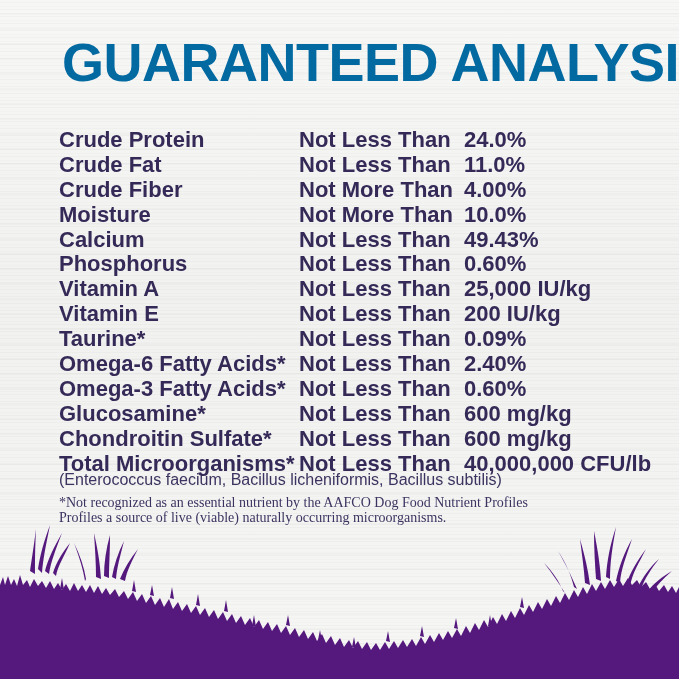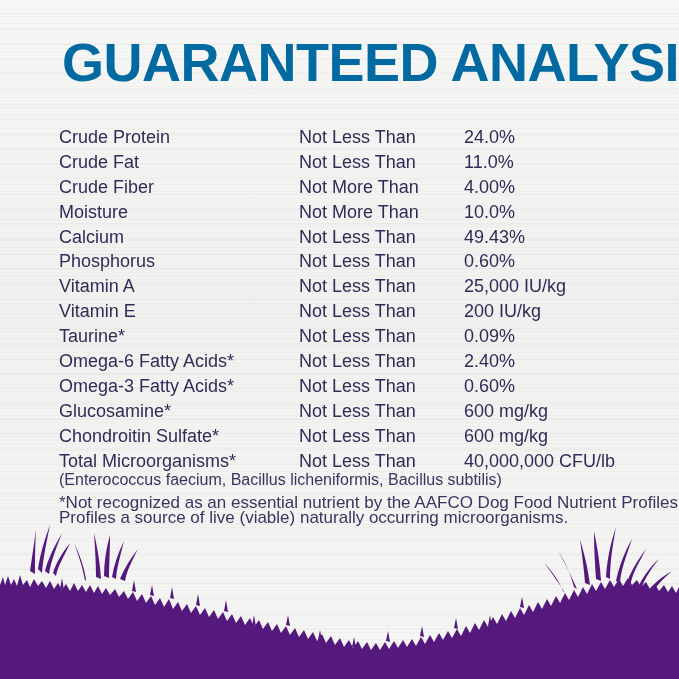--- a/index.html
+++ b/index.html
@@ -70,21 +70,22 @@
     left: 59px;
     top: 127px;
     width: 562px;
   }
 
   .row {
     display: flex;
     align-items: baseline;
     height: 24.9px;
     color: #352a57;
-    font-size: 18px;
+    font-size: 22px;
+    font-weight: bold;
   }
   .row .nutrient {
     width: 240px;
     flex: 0 0 240px;
     white-space: nowrap;
   }
   .row .qualifier {
     width: 165px;
     flex: 0 0 165px;
     white-space: nowrap;
@@ -100,23 +101,24 @@
     top: 471px;
     font-size: 16px;
     color: #3d3360;
     white-space: nowrap;
   }
 
   .footnote {
     position: absolute;
     left: 59px;
     top: 496px;
-    font-size: 17px;
+    font-size: 14px;
     line-height: 14.5px;
     color: #3d3360;
+    font-family: Liberation Serif, serif;
   }
   .footnote div { white-space: nowrap; }
 
   .grass {
     position: absolute;
     left: 0;
     bottom: 0;
     width: 679px;
     height: 160px;
     z-index: 3;

